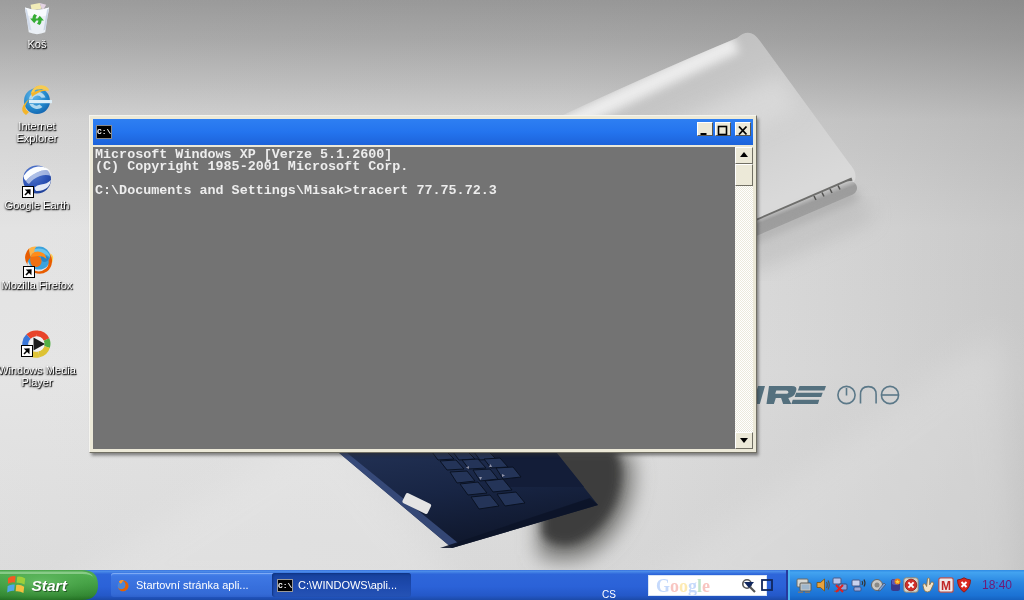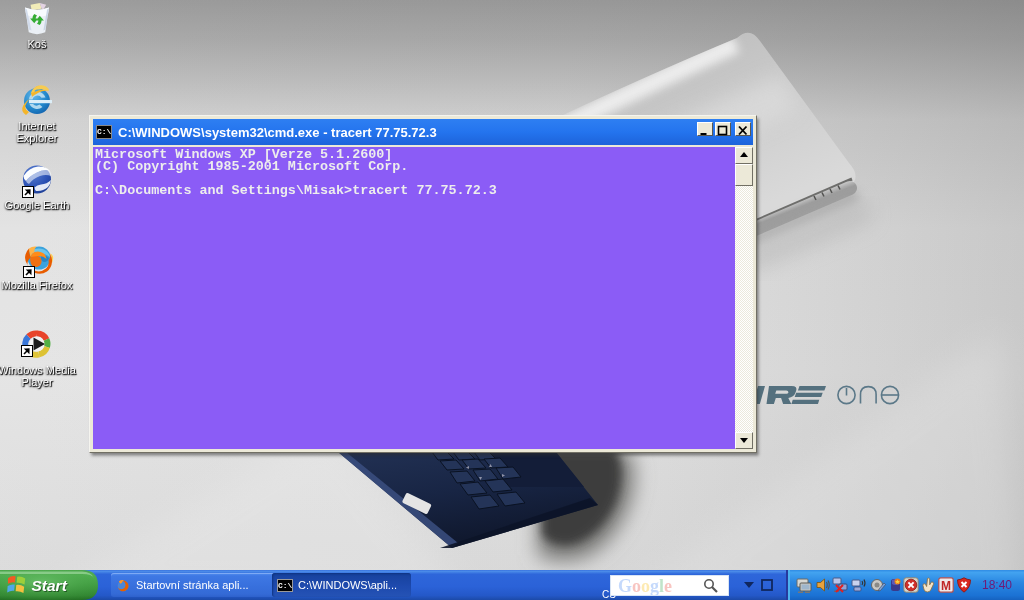--- a/index.html
+++ b/index.html
@@ -25,21 +25,21 @@
               display:flex; align-items:center; }
   #titlebar .ticon { width:16px; height:14px; margin-left:3px; background:#000;
               border:1px solid #888; color:#fff; font-family:"Liberation Mono",monospace;
               font-size:8px; font-weight:bold; line-height:12px; text-align:center; }
   #titlebar .ttext { color:#fff; font-size:13px; font-weight:bold; margin-left:6px;
               letter-spacing:0px; white-space:nowrap; }
   .wbtn { width:16px; height:14px; background:#ece9d8; border:1px solid;
           border-color:#fff #5a5852 #5a5852 #fff; display:inline-block;
           position:relative; }
   #wbtns { position:absolute; right:5px; top:6px; display:flex; gap:2px; }
-  #term { position:absolute; left:3px; top:31px; right:3px; bottom:3px; background:#8b5cf6; }
+  #term { position:absolute; left:3px; top:31px; right:3px; bottom:3px; background:#737373; }
   #termtext { position:absolute; left:2px; top:2px;
               font-family:"Liberation Mono",monospace; font-weight:bold;
               font-size:13.4px; line-height:12px; color:#ededed; white-space:pre; }
   
   #sbar { position:absolute; top:31px; bottom:3px; right:3px; width:18px;
           background:#f4f3ec;
           background-image:linear-gradient(45deg,#fff 25%,transparent 25%,transparent 75%,#fff 75%),linear-gradient(45deg,#fff 25%,#ebe9dc 25%,#ebe9dc 75%,#fff 75%);
           background-size:2px 2px; background-position:0 0,1px 1px; }
   .sbtn { position:absolute; left:0; width:18px; height:17px; background:#ece9d8;
           border:1px solid; border-color:#fff #716f64 #716f64 #fff; }
@@ -55,21 +55,21 @@
              padding-left:5px; white-space:nowrap; overflow:hidden; }
   #tb1 { left:111px; width:168px;
          background:linear-gradient(180deg,#5591f0 0%, #3e78e4 12%, #3870dd 55%, #346ad6 88%, #2e61cc 100%);
          box-shadow:inset 0 1px 0 #7eaaf5; }
   #tb2 { left:272px; width:139px;
          background:linear-gradient(180deg,#17419c 0%, #1e4aae 55%, #2553b5 100%);
          box-shadow:inset 1px 1px 2px #0e3380; }
   .taskbtn .ttxt { margin-left:5px; }
   #cs { position:absolute; left:597px; top:585px; width:24px; height:20px;
         color:#fff; font-size:10px; text-align:center; line-height:20px; }
-  #gbox { position:absolute; left:610px; top:575px; width:119px; height:21px;
+  #gbox { position:absolute; left:648px; top:575px; width:119px; height:21px;
           background:#fff; border:1px solid #d8e4f4;text-decoration:underline; }
   #tray { position:absolute; left:786px; top:570px; width:238px; height:30px;
           background:linear-gradient(180deg,#2f8be4 0%, #43a3f0 8%, #2b88e2 40%, #1b72d4 85%, #1662c0 100%);
           border-left:2px solid #263a9e; box-shadow:inset 2px 0 0 #4db2ee; }
   #clock { position:absolute; left:982px; top:570px; width:40px; height:30px;
            color:#701a75; font-size:12px; line-height:30px; }
   .tico { position:absolute; top:577px; width:16px; height:16px; }
 </style>
 </head>
 <body>
@@ -281,21 +281,20 @@
     <svg width="12" height="12" viewBox="0 0 12 12" style="position:absolute;left:36px;top:16px">
       <rect x="0.5" y="0.5" width="11" height="11" fill="#fff" stroke="#000" stroke-width="1"></rect>
       <path d="M3,9 L7.2,4.8 M4.6,4.3 L7.8,4.2 L7.7,7.4 Z" stroke="#000" stroke-width="1.6" fill="#000"></path>
     </svg>
     <div class="lbl">Windows Media<br>Player</div>
   </div>
 </div>
 <div id="win">
   <div id="titlebar">
     <div class="ticon">C:\</div>
-    <div class="ttext">C:\WINDOWS\system32\cmd.exe - tracert 77.75.72.3</div>
   </div>
   <div id="wbtns">
     <div class="wbtn"><svg width="14" height="12" viewBox="0 0 14 12">
           <rect x="2.5" y="8" width="6" height="2" fill="#000"></rect>
         </svg></div>
     <div class="wbtn"><svg width="14" height="12" viewBox="0 0 14 12">
           <rect x="2.5" y="1.5" width="8" height="8" fill="none" stroke="#000" stroke-width="1.6"></rect>
         </svg></div>
     <div class="wbtn" style="margin-left:2px"><svg width="14" height="12" viewBox="0 0 14 12">
           <g stroke="#000" stroke-width="1.8">

